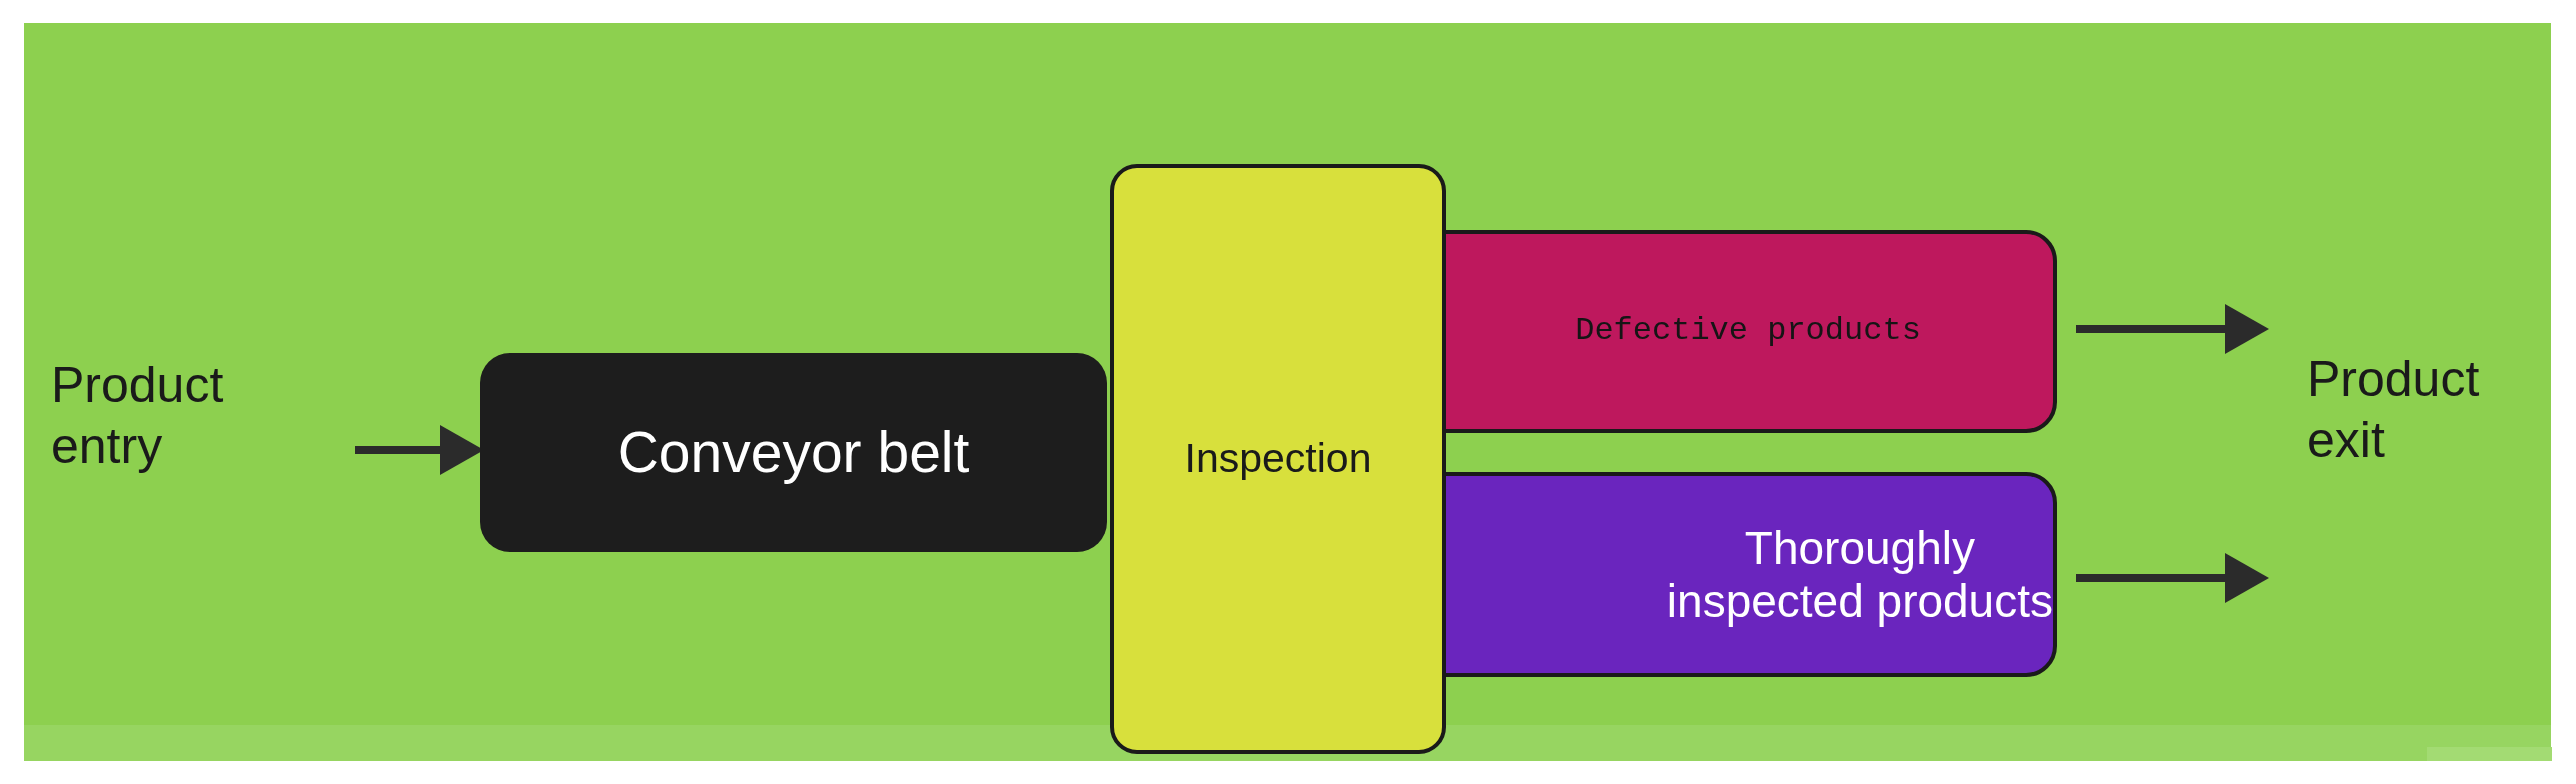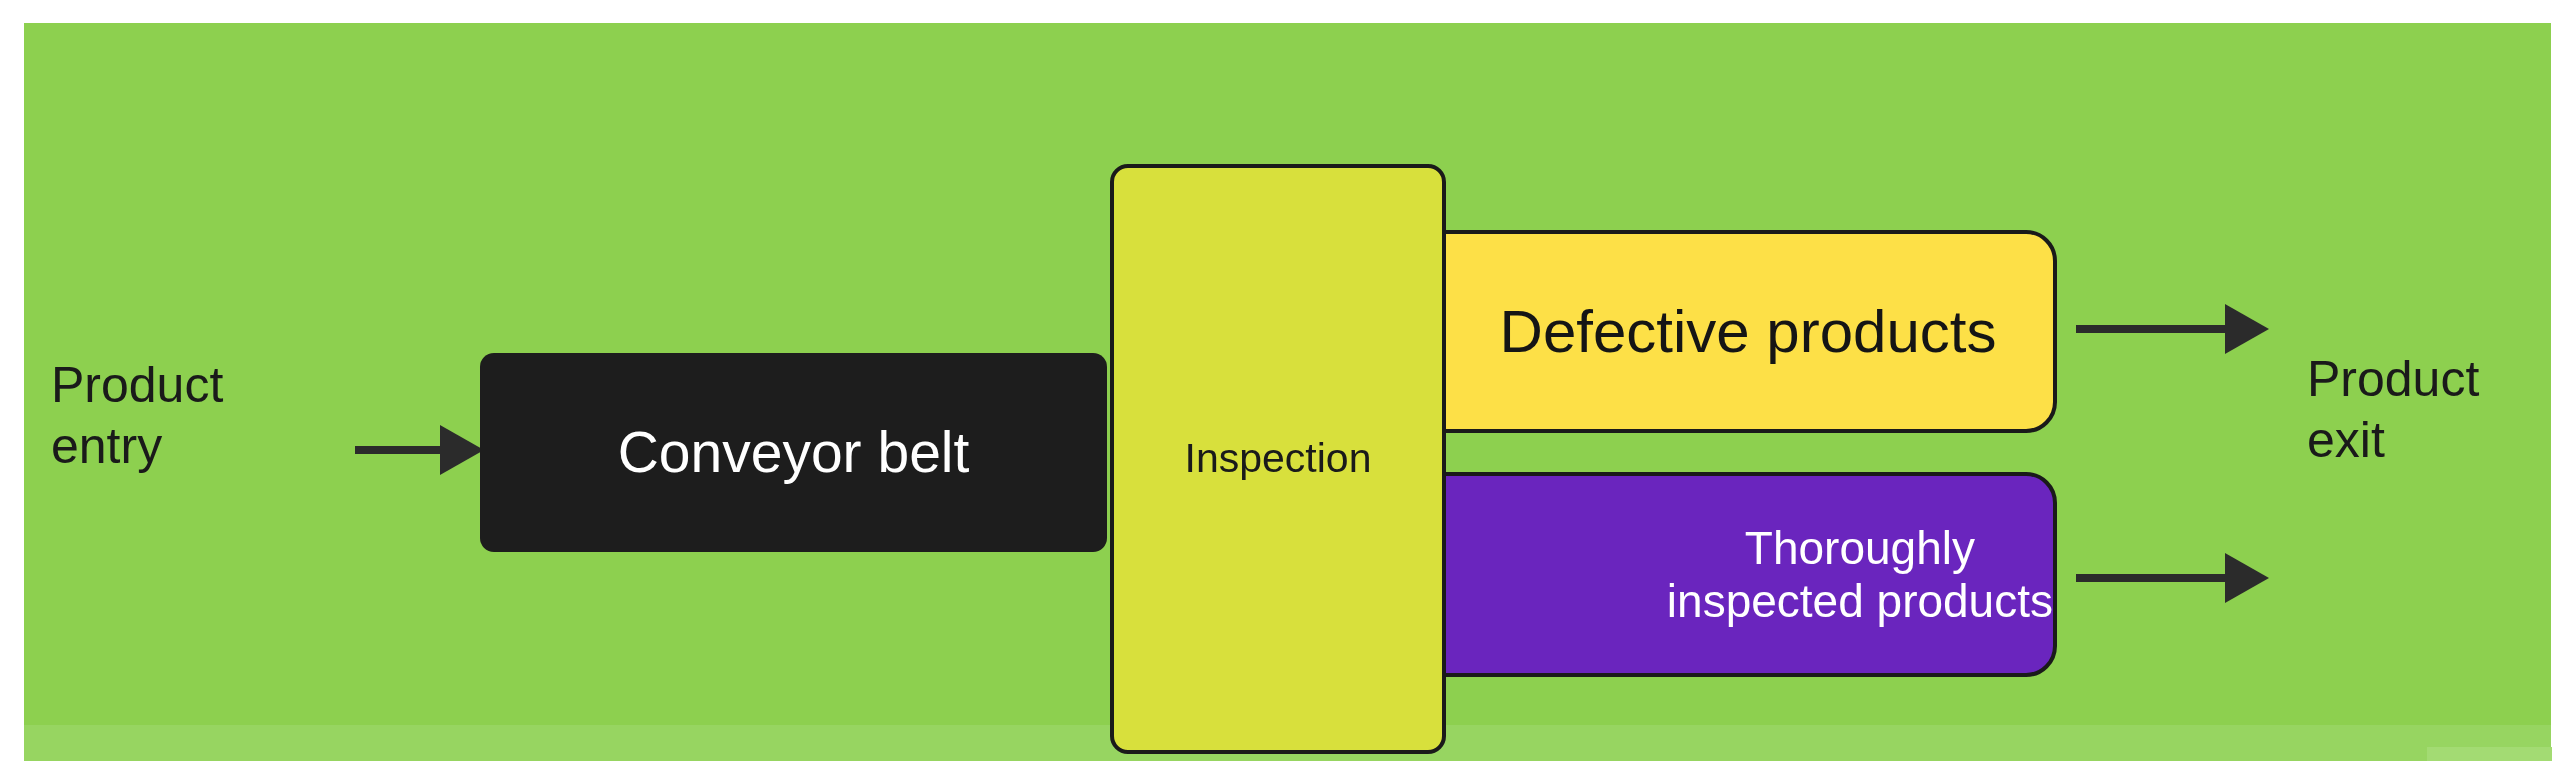--- a/index.html
+++ b/index.html
@@ -57,49 +57,50 @@
     text-align: center;
     line-height: 1.15;
   }
 
   .conveyor {
     left: 480px;
     top: 353px;
     width: 627px;
     height: 199px;
     background: #1D1D1D;
-    border-radius: 14px;
+    border-radius: 30px;
     color: #ffffff;
     font-size: 57px;
   }
 
   .inspection {
     left: 1110px;
     top: 164px;
     width: 336px;
     height: 590px;
     background: #D8E03C;
     border: 4.6px solid #1A1A1A;
-    border-radius: 18px;
+    border-radius: 27px;
     color: #1A1A1A;
     font-size: 41px;
     z-index: 4;
   }
 
   .defective {
     left: 1439px;
     top: 230px;
     width: 618px;
     height: 203px;
-    background: #fde047;
+    background: #be185d;
     border: 4.6px solid #1A1A1A;
     border-radius: 0 31px 31px 0;
     color: #151515;
-    font-size: 60px;
+    font-size: 32px;
     z-index: 2;
+    font-family: Liberation Mono, monospace;
   }
 
   .thorough {
     left: 1439px;
     top: 472px;
     width: 618px;
     height: 205px;
     background: #6A25BE;
     border: 4.6px solid #1A1A1A;
     border-radius: 0 31px 31px 0;

